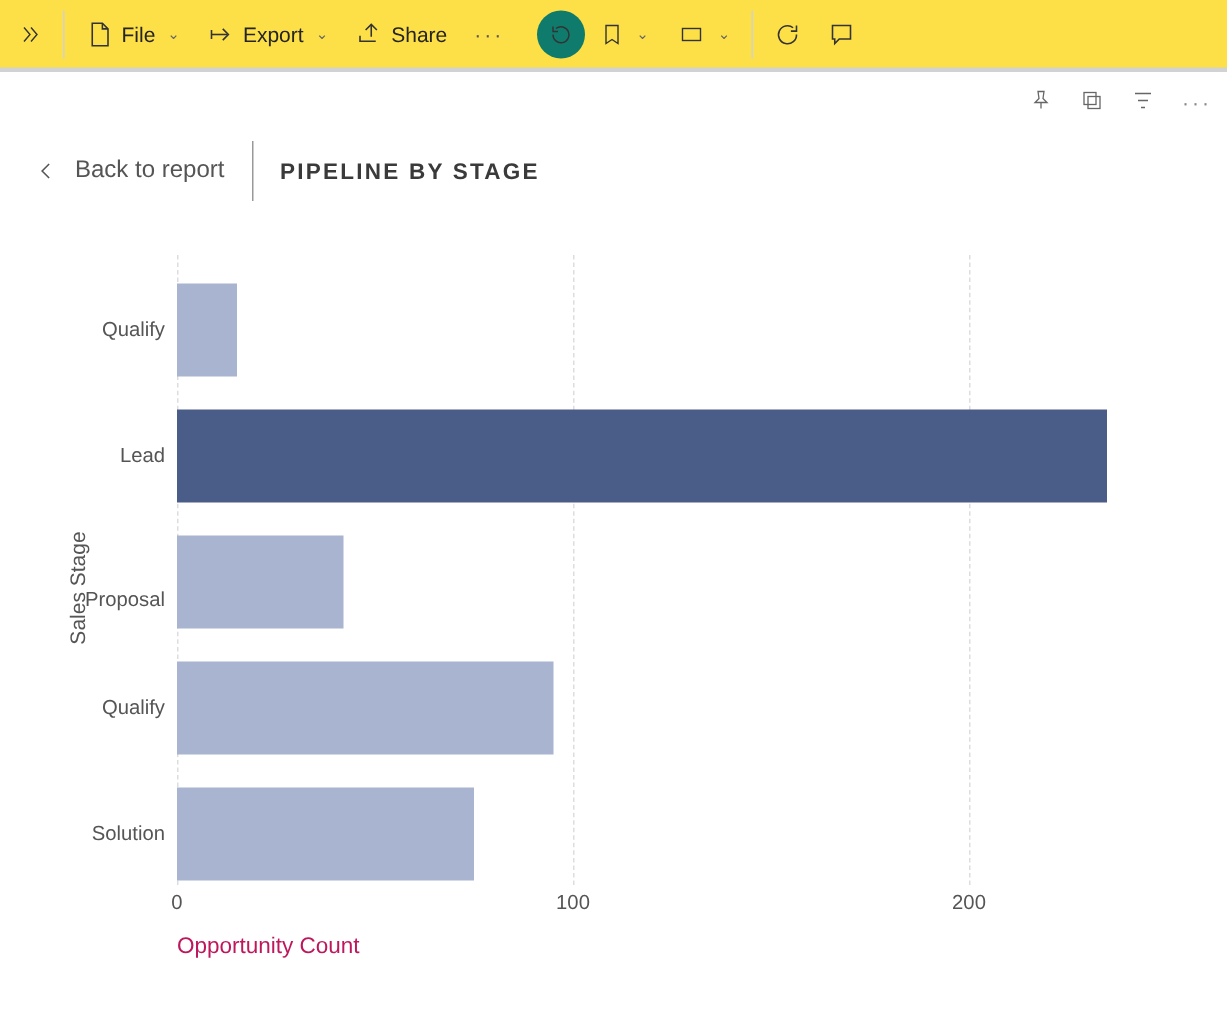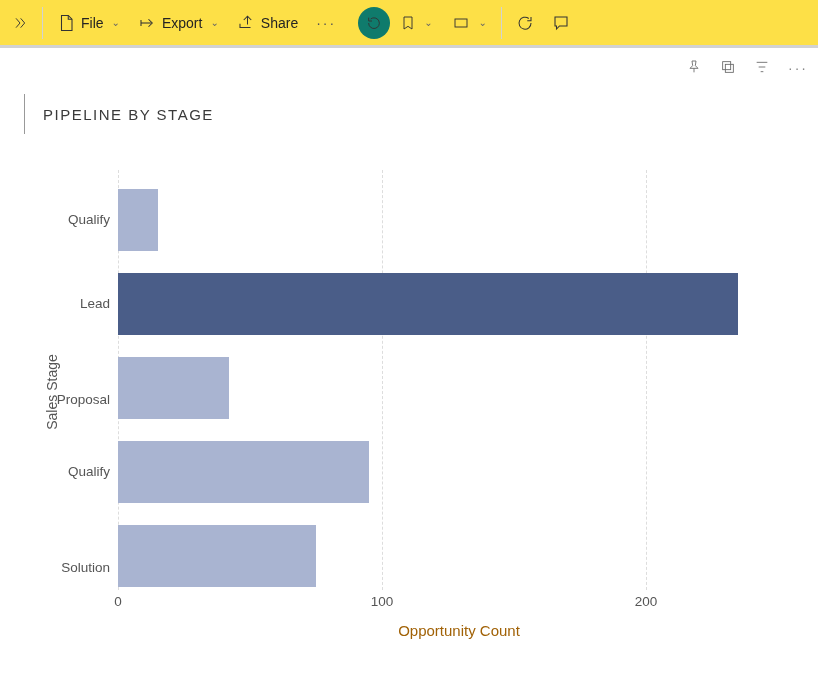--- a/index.html
+++ b/index.html
@@ -78,21 +78,21 @@
   }
   .back-btn svg { stroke: #555; stroke-width: 1.8; fill: none; }
   .vdivider {
     width: 1px;
     height: 40px;
     background: #999;
   }
   .breadcrumb-title {
     font-size: 15px;
     letter-spacing: 1.5px;
-    font-weight: 400;
+    font-weight: 700;
     color: #3a3a3a;
     text-transform: uppercase;
   }
 
   .chart-area {
     position: relative;
     margin-left: 30px;
     margin-top: 10px;
     width: 770px;
     height: 460px;
@@ -134,23 +134,23 @@
     color: #555;
   }
   .x-tick-label {
     position: absolute;
     top: 432px;
     font-size: 13.5px;
     color: #555;
     transform: translateX(-50%);
   }
   .x-axis-title {
-    text-align: center;
+    text-align: left;
     font-size: 15px;
-    color: #a16207;
+    color: #be185d;
     margin-top: 4px;
     margin-left: 88px;
   }
 </style>
 </head>
 <body>
 
 <div class="toolbar">
   <button class="btn">
     <span class="icon">
@@ -255,20 +255,26 @@
     <svg width="16" height="16" viewBox="0 0 24 24">
         <path d="M4 5h16"></path>
         <path d="M7 12h10"></path>
         <path d="M10 19h4"></path>
       </svg>
   </span>
   <span class="ico" style="letter-spacing:2px;color:#888">···</span>
 </div>
 
 <div class="header-row">
+  <div class="back-btn">
+    <svg width="14" height="14" viewBox="0 0 24 24">
+        <path d="M15 4l-8 8 8 8"></path>
+      </svg>
+    <span>Back to report</span>
+  </div>
   <div class="vdivider"></div>
   <div class="breadcrumb-title">Pipeline by Stage</div>
 </div>
 
 <div class="chart-area">
   <div class="y-axis-title">Sales Stage</div>
   <div class="plot" id="plot">
       <div class="grid-line" style="left: 0px;"></div>
       <div class="grid-line" style="left: 264px;"></div>
       <div class="grid-line" style="left: 528px;"></div>
@@ -279,14 +285,14 @@
       <div class="bar" style="top: 355px; left: 0px; width: 198px;"></div>
     </div>
   <div class="x-axis-title" style="position:absolute;top:456px;left:0;right:0">Opportunity Count</div>
 <div class="x-tick-label" style="left: 88px;">0</div>
     <div class="x-tick-label" style="left: 352px;">100</div>
     <div class="x-tick-label" style="left: 616px;">200</div>
     <div class="cat-label" style="top: 50px;">Qualify</div>
     <div class="cat-label" style="top: 134px;">Lead</div>
     <div class="cat-label" style="top: 230px;">Proposal</div>
     <div class="cat-label" style="top: 302px;">Qualify</div>
-    <div class="cat-label" style="top: 386px; margin-top: 12px;">Solution</div>
+    <div class="cat-label" style="top: 386px;">Solution</div>
   </div>
 
 </body></html>

